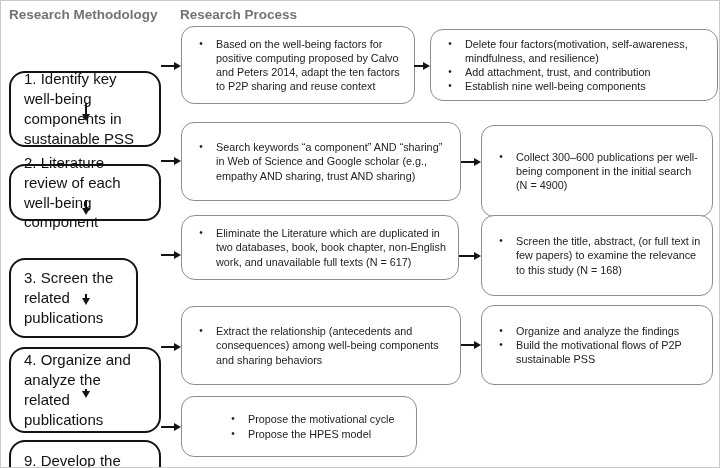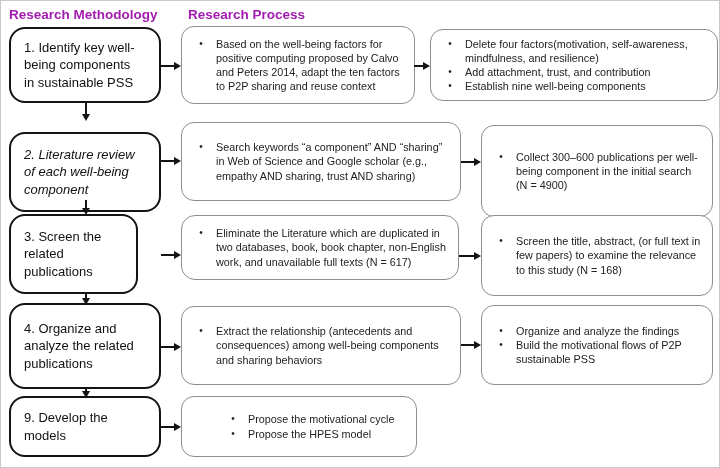--- a/index.html
+++ b/index.html
@@ -3,30 +3,31 @@
 <meta charset="utf-8">
 <style>
   * { margin:0; padding:0; box-sizing:border-box; }
   html,body { background:#ffffff; }
   body { font-family:"Liberation Sans", sans-serif; color:#1c1c1c; }
   #canvas {
     position:relative; width:720px; height:468px;
     background:#ffffff; border:1px solid #c9c9c9; overflow:hidden;
   }
   .col-header {
-    position:absolute; font-weight:bold; font-size:13.5px; color:#a21caf;
+    position:absolute; font-weight:bold; font-size:13.5px; color:#737373;
     white-space:nowrap;
   }
   .box {
     position:absolute; background:#ffffff; display:flex; align-items:center;
   }
   .step-box {
     border:2.6px solid #141414; border-radius:16px;
-    font-size:13px; line-height:1.32; padding:6px 20px 6px 13px;
+    font-size:15px; line-height:1.32; padding:6px 20px 6px 13px;
     color:#111;
+    margin-top:44px;
   }
   .proc-box {
     border:1.5px solid #8d8d8d; border-radius:13px;
     font-size:10.8px; line-height:1.3; padding:5px 8px 5px 4px; color:#222;
   }
   .bullets { width:100%; display:flex; flex-direction:column; }
   .bullet-item { display:flex; align-items:flex-start; }
   .bullet-marker {
     flex:0 0 30px; text-align:center; font-size:10px; line-height:14px;
   }
@@ -47,21 +48,21 @@
     border-top:7px solid #141414;
     border-left:4px solid transparent; border-right:4px solid transparent;
   }
 </style>
 </head>
 <body>
 
 <div id="canvas">
 
   <div class="col-header" style="left:8px; top:6px;">Research Methodology</div>
-  <div class="col-header" style="left:179px; top:6px;margin-left:8px;">Research Process</div>
+  <div class="col-header" style="left:179px; top:6px;">Research Process</div>
 
   <div class="box step-box" style="left:8px; top:26px; width:152px; height:76px;">
     <span>1. Identify key well-being components in sustainable PSS</span>
   </div>
   <div class="box proc-box" style="left:180px; top:25px; width:234px; height:78px;">
     <div class="bullets">
       <div class="bullet-item">
         <span class="bullet-marker"></span>
         <span class="bullet-text">Based on the well-being factors for positive computing proposed by Calvo and Peters 2014, adapt the ten factors to P2P sharing and reuse context</span>
       </div>
@@ -80,21 +81,21 @@
       <div class="bullet-item">
         <span class="bullet-marker"></span>
         <span class="bullet-text">Establish nine well-being components</span>
       </div>
     </div>
   </div>
   <div class="harrow" style="left:160px; top:64px; width:18px;"></div>
   <div class="harrow" style="left:413px; top:64px; width:14px;"></div>
   <div class="varrow" style="left:84px; top:102px; height:16px;"></div>
 
-  <div class="box step-box" style="left:8px; top:131px; width:152px; height:80px;font-style:italic;">
+  <div class="box step-box" style="left:8px; top:119px; width:152px; height:57px;">
     <span>2. Literature review of each well-being component</span>
   </div>
   <div class="box proc-box" style="left:180px; top:121px; width:280px; height:79px;">
     <div class="bullets">
       <div class="bullet-item">
         <span class="bullet-marker"></span>
         <span class="bullet-text">Search keywords “a component” AND “sharing” in Web of Science and Google scholar (e.g., empathy AND sharing, trust AND sharing)</span>
       </div>
     </div>
   </div>

